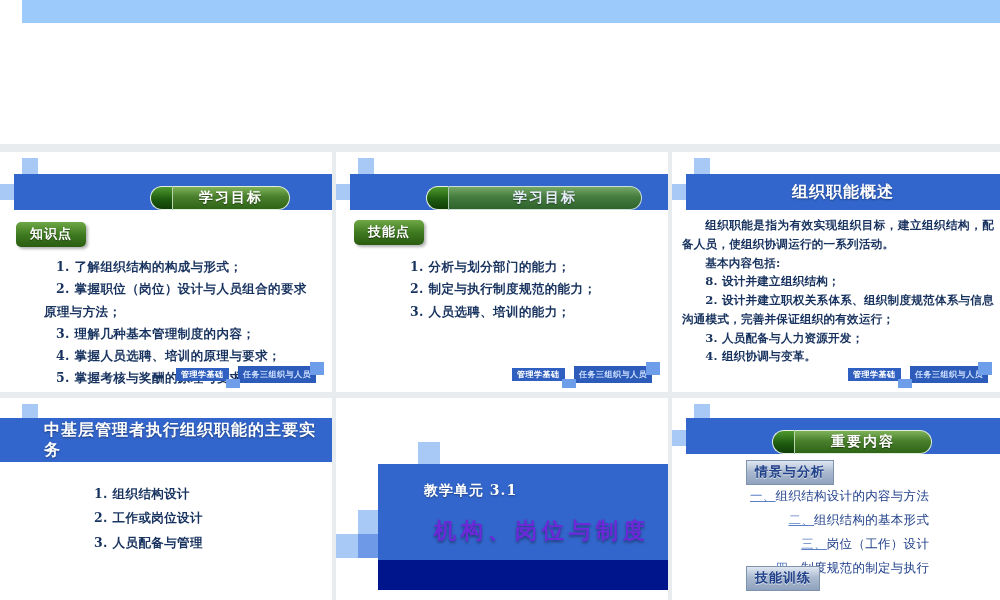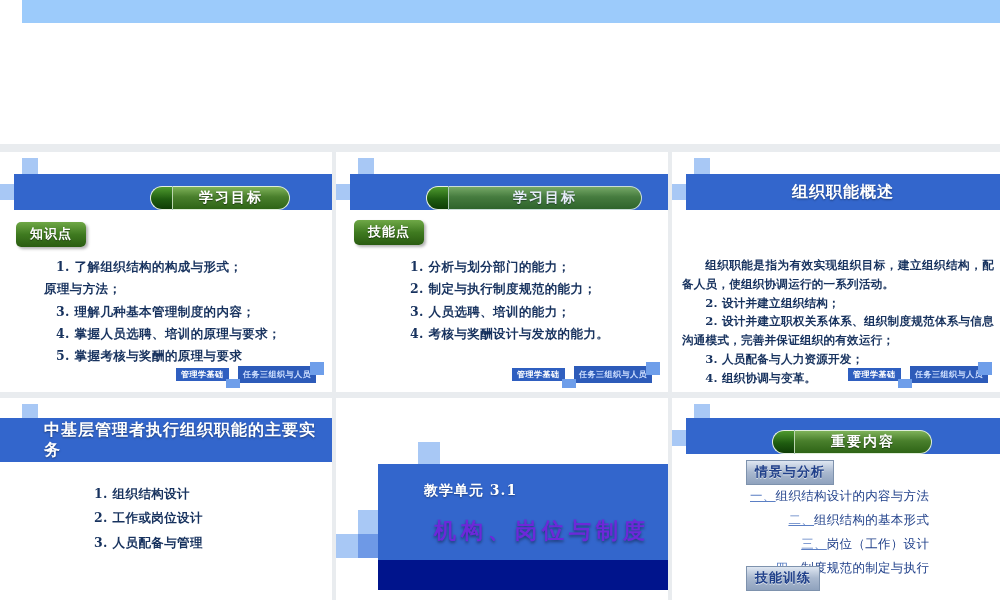--- a/index.html
+++ b/index.html
@@ -104,21 +104,20 @@
   }
   .body-para{
     position:absolute;
     color:#17325e;
     font-family:"DejaVu Serif","Liberation Serif",serif;
     font-weight:bold;
     font-size:11.6px;
     line-height:1.62;
     letter-spacing:.2px;
     text-align:justify;
-    margin-top:40px;
   }
   .body-para p{margin:0;}
   .indent{text-indent:2em;}
 
   
   .footer{position:absolute;bottom:10px;left:0;right:0;height:14px;}
   .f-label{
     position:absolute;left:176px;top:0;height:13px;
     background:#2f5fc0;color:#ffffff;font-size:8px;font-weight:bold;
     font-family:"DejaVu Sans","Liberation Sans",sans-serif;
@@ -203,20 +202,21 @@
     </div>
     <div class="hdr">
       <div class="pill" style="left:136px;">
         <div class="pill-cap"></div>
         <div class="pill-body">学习目标</div>
       </div>
     </div>
     <div class="tag" style="left:16px;top:70px;">知识点</div>
     <div class="body-list" style="left:56px;top:104px;width:262px;">
       <div>1. 了解组织结构的构成与形式；</div>
+      <div>2. 掌握职位（岗位）设计与人员组合的要求</div>
       <div style="margin-left:-12px;">原理与方法；</div>
       <div>3. 理解几种基本管理制度的内容；</div>
       <div>4. 掌握人员选聘、培训的原理与要求；</div>
       <div>5. 掌握考核与奖酬的原理与要求</div>
     </div>
     <div class="footer">
       <div class="f-label">管理学基础</div>
       <div class="f-label2">任务三组织与人员</div>
       <div class="f-sq" style="left:226px;top:11px;width:14px;height:9px;"></div>
       <div class="f-sq" style="left:310px;top:-6px;width:14px;height:13px;"></div>
@@ -234,21 +234,20 @@
       <div class="pill" style="left:76px;">
         <div class="pill-cap"></div>
         <div class="pill-body" style="padding:0 64px;opacity:.88;">学习目标</div>
       </div>
     </div>
     <div class="tag" style="left:18px;top:68px;">技能点</div>
     <div class="body-list" style="left:74px;top:104px;width:250px;">
       <div>1. 分析与划分部门的能力；</div>
       <div>2. 制定与执行制度规范的能力；</div>
       <div>3. 人员选聘、培训的能力；</div>
-      <div>4. 考核与奖酬设计与发放的能力。</div>
     </div>
     <div class="footer">
       <div class="f-label">管理学基础</div>
       <div class="f-label2">任务三组织与人员</div>
       <div class="f-sq" style="left:226px;top:11px;width:14px;height:9px;"></div>
       <div class="f-sq" style="left:310px;top:-6px;width:14px;height:13px;"></div>
     </div>
   </div>
 
   <div class="slide r1 c3">
@@ -256,21 +255,22 @@
       <div class="sq lt" style="left:22px;top:6px;width:16px;height:18px;"></div>
       <div class="sq md" style="left:14px;top:24px;width:24px;height:16px;"></div>
       <div class="sq lt" style="left:0px;top:32px;width:14px;height:16px;"></div>
       <div class="sq dk" style="left:22px;top:22px;width:16px;height:36px;opacity:.85;"></div>
     </div>
     <div class="hdr">
       <div class="hdr-title">组织职能概述</div>
     </div>
     <div class="body-para" style="left:10px;top:64px;width:312px;">
       <p class="indent">组织职能是指为有效实现组织目标，建立组织结构，配备人员，使组织协调运行的一系列活动。</p>
-      <p class="indent">2. 设计并建立组织结构；</p>
+      <p class="indent">基本内容包括:</p>
+      <p class="indent">8. 设计并建立组织结构；</p>
       <p class="indent">2. 设计并建立职权关系体系、组织制度规范体系与信息沟通模式，完善并保证组织的有效运行；</p>
       <p class="indent">3. 人员配备与人力资源开发；</p>
       <p class="indent">4. 组织协调与变革。</p>
     </div>
     <div class="footer">
       <div class="f-label">管理学基础</div>
       <div class="f-label2">任务三组织与人员</div>
       <div class="f-sq" style="left:226px;top:11px;width:14px;height:9px;"></div>
       <div class="f-sq" style="left:306px;top:-6px;width:14px;height:13px;"></div>
     </div>

